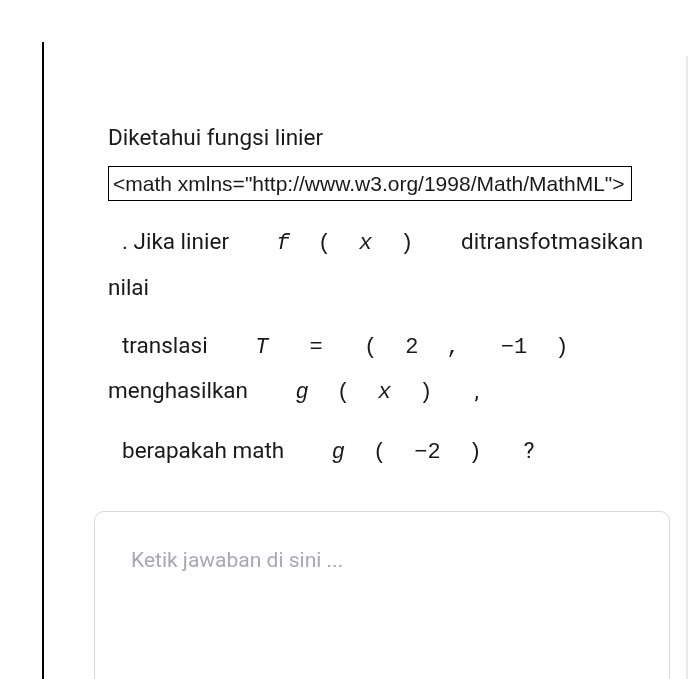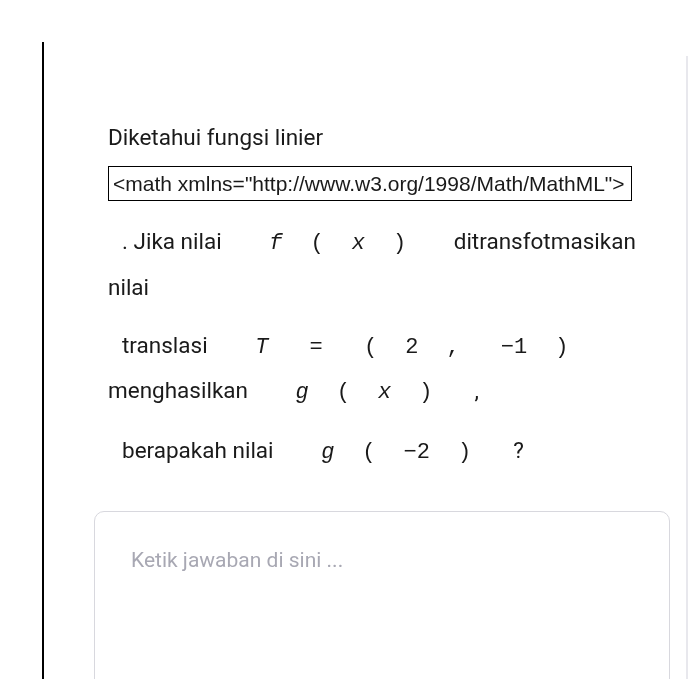--- a/index.html
+++ b/index.html
@@ -95,28 +95,28 @@
 
 <div class="container">
   <div class="right-edge"></div>
 
   <div class="question-block">
     <div class="line1">Diketahui fungsi linier</div>
 
     <div class="math-box">&lt;math xmlns="http://www.w3.org/1998/Math/MathML"&gt;</div>
 
     <div>
-      <span>. Jika nilai </span><span class="math-inline nowrap"><span>f</span><span class="math-paren">(</span><span>x</span><span class="math-paren">)</span></span><span> ditransfotmasikan nilai</span>
+      <span>. Jika linier </span><span class="math-inline nowrap"><span>f</span><span class="math-paren">(</span><span>x</span><span class="math-paren">)</span></span><span> ditransfotmasikan nilai</span>
     </div>
 
     <div>
       <span>translasi </span><span class="math-inline nowrap"><span>T</span> <span class="math-upright">=</span> <span class="math-paren">(</span><span class="math-upright">2</span><span class="math-upright">, </span><span class="math-upright">−1</span><span class="math-paren">)</span></span><span> menghasilkan </span><span class="math-inline nowrap"><span>g</span><span class="math-paren">(</span><span>x</span><span class="math-paren">)</span></span><span>,</span>
     </div>
 
     <div>
-      <span>berapakah nilai </span><span class="math-inline nowrap"><span>g</span><span class="math-paren">(</span><span class="math-upright">−2</span><span class="math-paren">)</span></span><span>?</span>
+      <span>berapakah math </span><span class="math-inline nowrap"><span>g</span><span class="math-paren">(</span><span class="math-upright">−2</span><span class="math-paren">)</span></span><span>?</span>
     </div>
   </div>
 
   <div class="answer-area">
     <textarea placeholder="Ketik jawaban di sini ..." style=""></textarea>
   </div>
 </div>
 
 </body></html>

